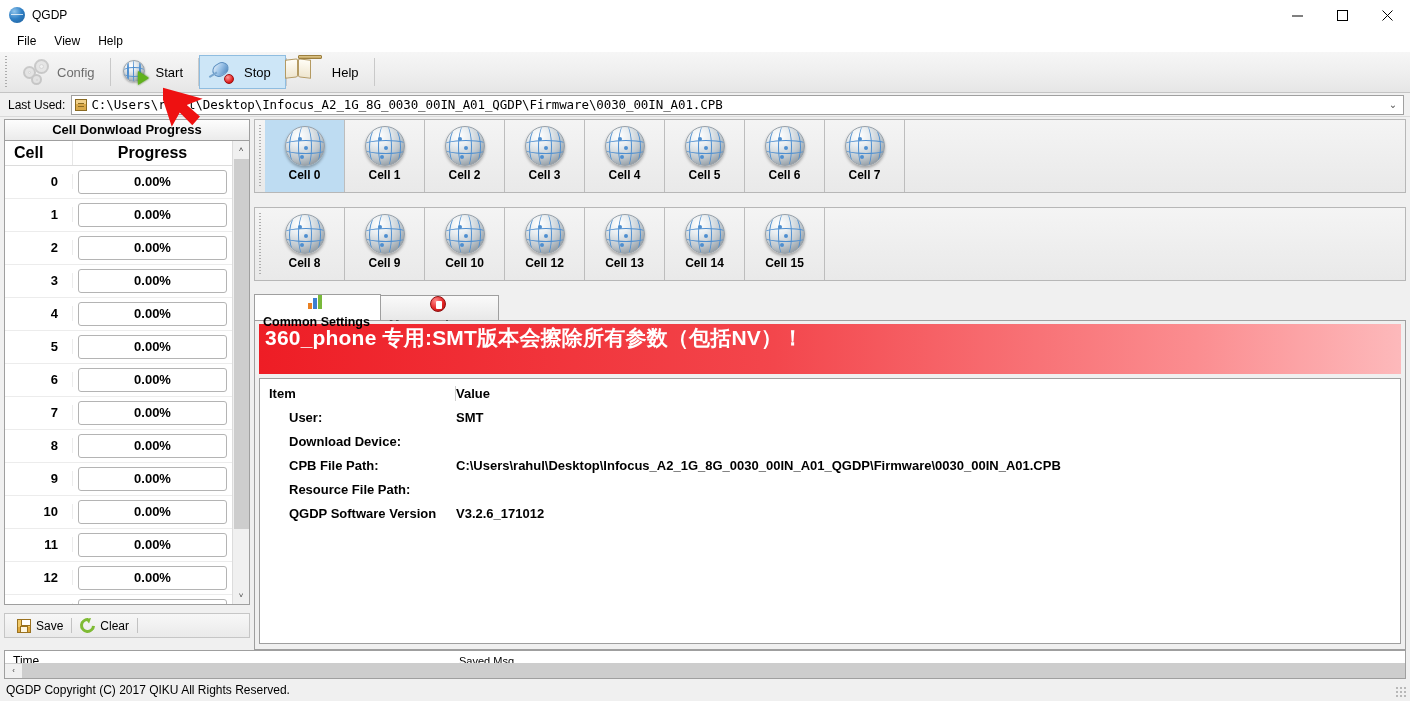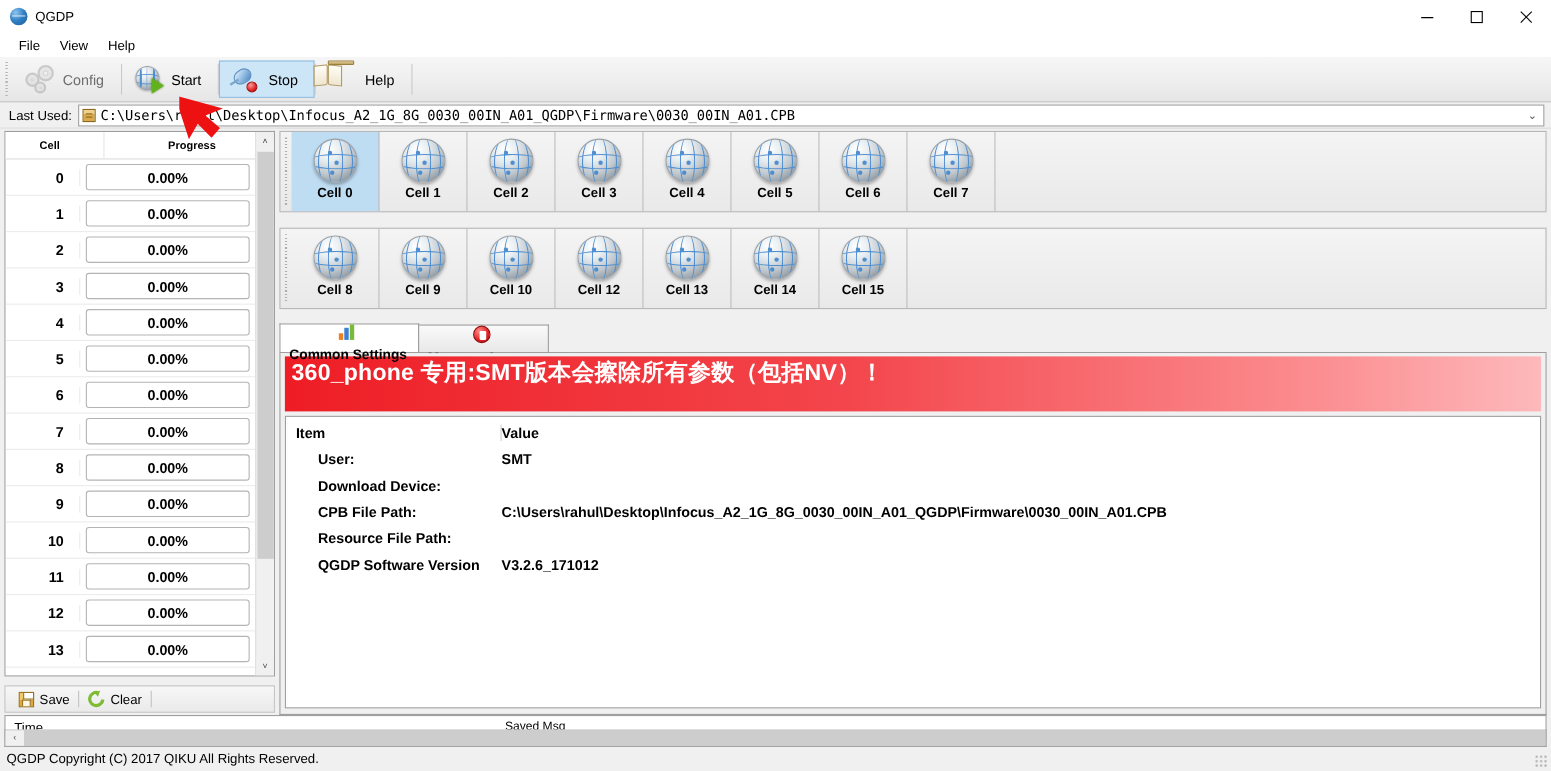--- a/index.html
+++ b/index.html
@@ -291,22 +291,22 @@
   }
   .grid-cols { flex: 1 1 auto; display: flex; flex-direction: column; min-width: 0; }
   .grid-head {
     height: 25px;
     display: flex;
     background: #fff;
     border-bottom: 1px solid #dcdcdc;
     flex: 0 0 auto;
   }
   .grid-head > div {
-    font-size: 10px; font-weight: bold;
-    display: flex; align-items: center; margin-left: 22px;
+    font-size: 16px; font-weight: bold;
+    display: flex; align-items: center;
   }
   .col-cell { width: 68px; padding-left: 9px; border-right: 1px solid #e6e6e6; }
   .col-prog { flex: 1 1 auto; justify-content: center; }
   .grid-rows { flex: 1 1 auto; overflow: hidden; }
   .grow {
     height: 33px;
     display: flex;
     align-items: center;
     border-bottom: 1px solid #ececec;
   }
@@ -355,21 +355,21 @@
     flex: 0 0 auto;
   }
   .savebar {
     height: 25px;
     background: linear-gradient(to bottom, #f7f7f7, #eaeaea);
     border: 1px solid #c6c6c6;
     display: flex; align-items: center;
     flex: 0 0 auto;
     padding-left: 4px;
     gap: 0;
-    margin-bottom: 2px;
+    margin-bottom: 12px;
   }
   .sbtn {
     display: flex; align-items: center; gap: 5px;
     padding: 0 8px;
     height: 21px;
     font-size: 12px;
   }
   .ssep { width: 1px; height: 15px; background: #c2c2c2; }
   .ico-save {
     width: 14px; height: 14px;
@@ -700,20 +700,21 @@
     <div class="combo">
       <span class="file-ico"></span>
       <span class="combo-text">C:\Users\rahul\Desktop\Infocus_A2_1G_8G_0030_00IN_A01_QGDP\Firmware\0030_00IN_A01.CPB</span>
       <span class="combo-arrow">⌄</span>
     </div>
   </div>
 
   <div class="body">
 
     <div class="left">
+      <div class="left-head">Cell Donwload Progress</div>
 
       <div class="grid-wrap">
         <div class="grid-cols">
           <div class="grid-head">
             <div class="col-cell">Cell</div>
             <div class="col-prog">Progress</div>
           </div>
           <div class="grid-rows" id="progress-rows">
               <div class="grow">
                 <div class="cellno">0</div>

